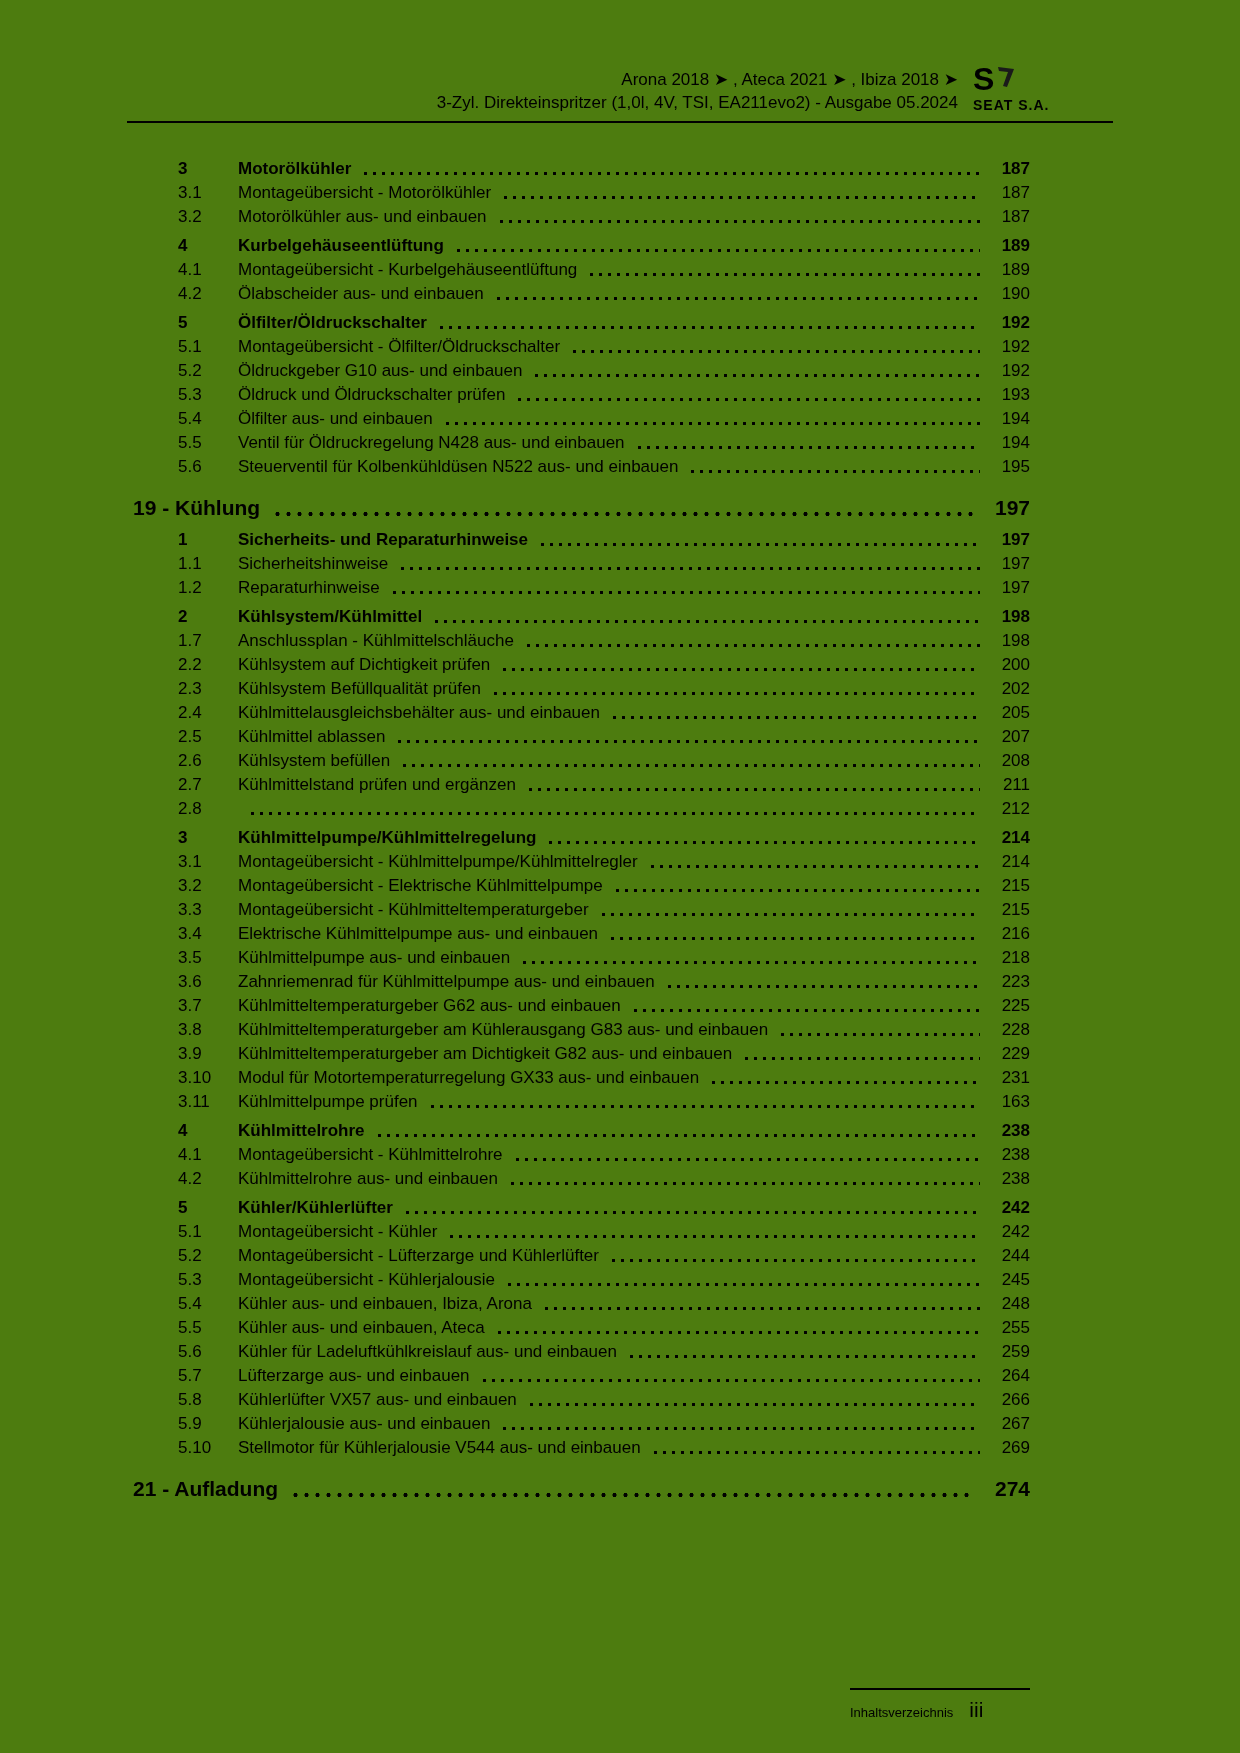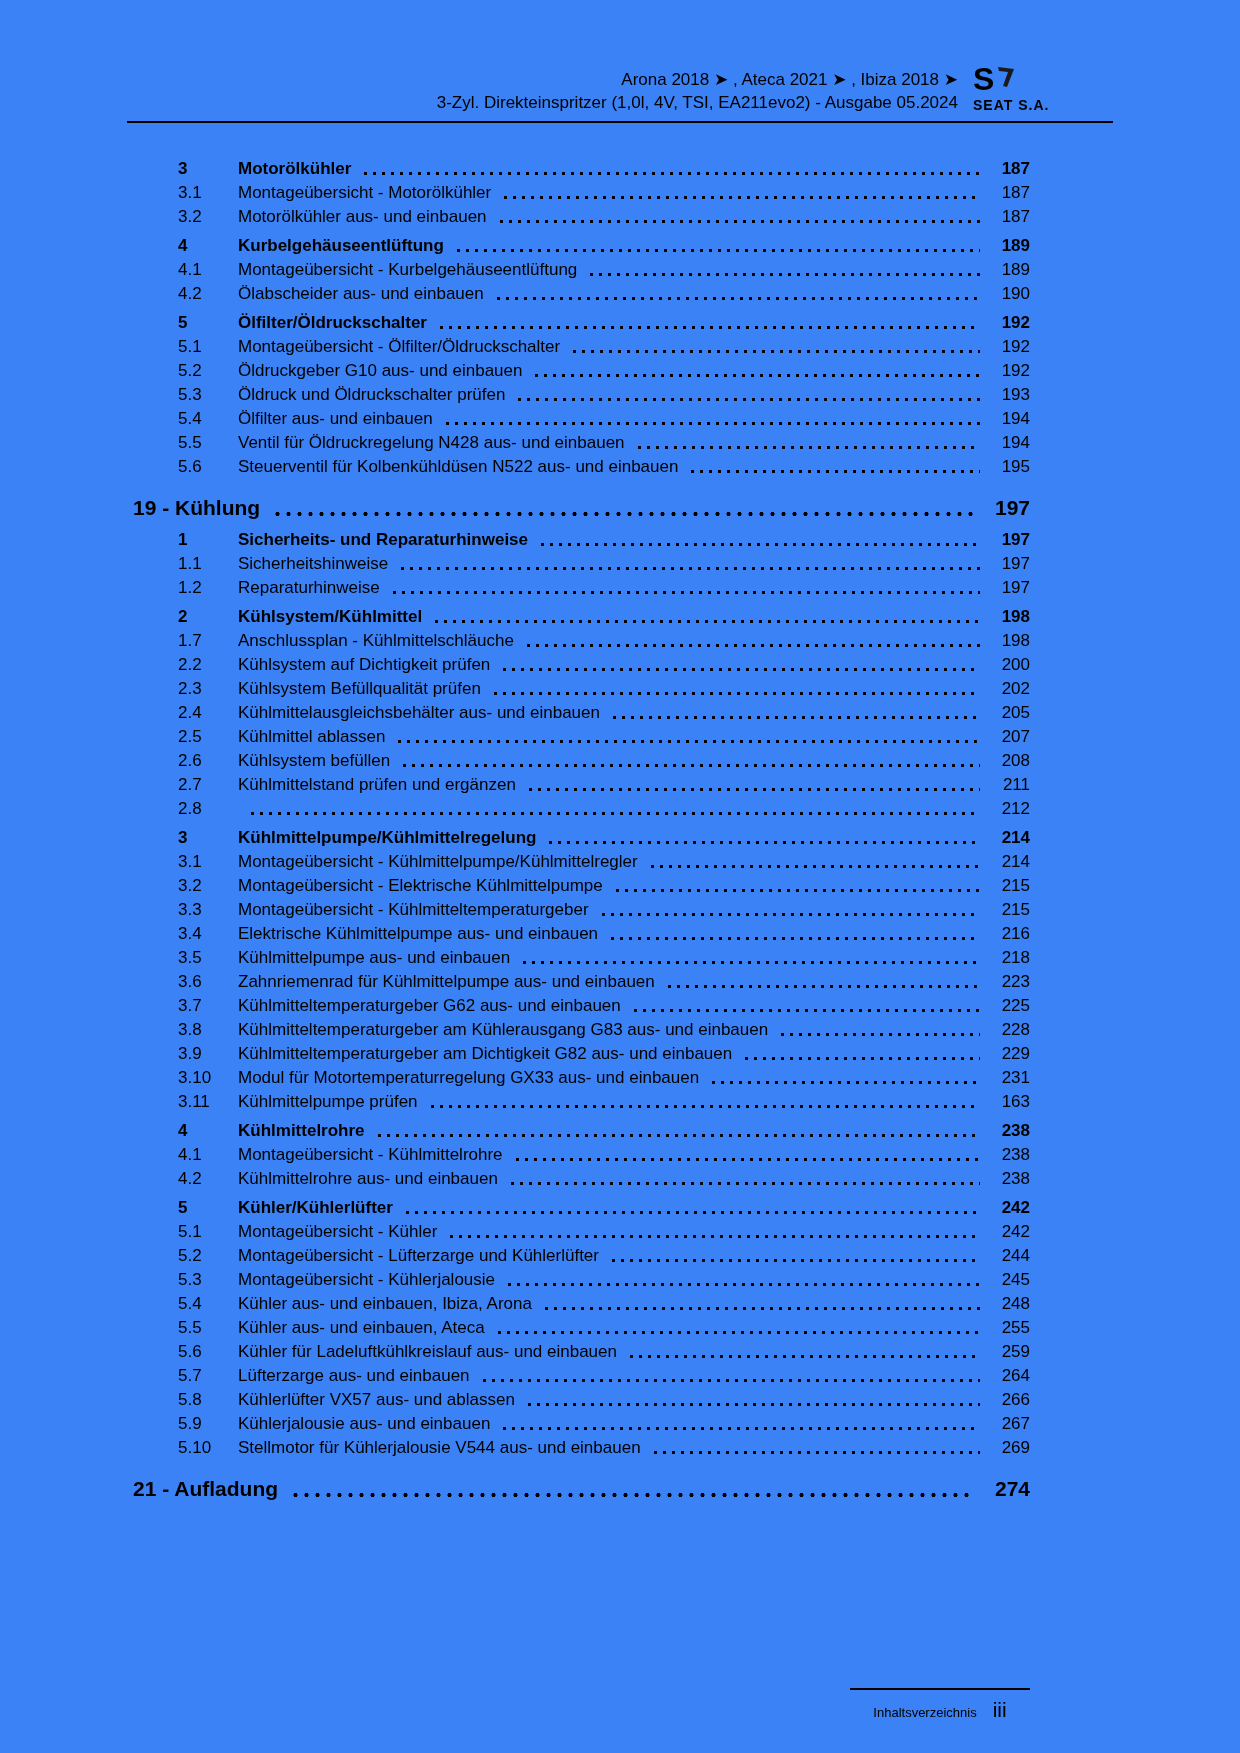--- a/index.html
+++ b/index.html
@@ -1,21 +1,21 @@
 <!DOCTYPE html>
 <html lang="de"><head>
 <meta charset="utf-8">
 <style>
   html, body { margin: 0; padding: 0; background: #e8e8e8; }
   .page {
     position: relative;
     width: 1240px;
     height: 1753px;
     margin: 0 auto;
-    background: #3b82f6;
+    background: #4d7c0f;
     font-family: "Liberation Sans", sans-serif;
     color: #000;
     overflow: hidden;
   }
 
   
   .header {
     position: absolute;
     top: 68px;
     left: 127px;
@@ -106,21 +106,21 @@
     background-position: left 2px bottom 6px;
   }
   .row.chapter .pg { width: 54px; }
 
   
   .footer {
     position: absolute;
     right: 210px;
     top: 1688px;
     width: 180px;
-    text-align: center;
+    text-align: left;
   }
   .ftr-rule { height: 1.5px; background: #000; margin-bottom: 8px; }
   .ftr-label { font-size: 13px; vertical-align: baseline; }
   .ftr-page { font-size: 21px; margin-left: 16px; vertical-align: baseline; }
 </style>
 </head>
 <body>
 
 <div class="page">
 
@@ -429,21 +429,21 @@
         <span class="pg">259</span>
       </div>
       <div class="row sub">
         <span class="num">5.7</span>
         <span class="title">Lüfterzarge aus- und einbauen</span>
         <span class="leader"></span>
         <span class="pg">264</span>
       </div>
       <div class="row sub">
         <span class="num">5.8</span>
-        <span class="title">Kühlerlüfter VX57 aus- und ablassen</span>
+        <span class="title">Kühlerlüfter VX57 aus- und einbauen</span>
         <span class="leader"></span>
         <span class="pg">266</span>
       </div>
       <div class="row sub">
         <span class="num">5.9</span>
         <span class="title">Kühlerjalousie aus- und einbauen</span>
         <span class="leader"></span>
         <span class="pg">267</span>
       </div>
       <div class="row sub">

